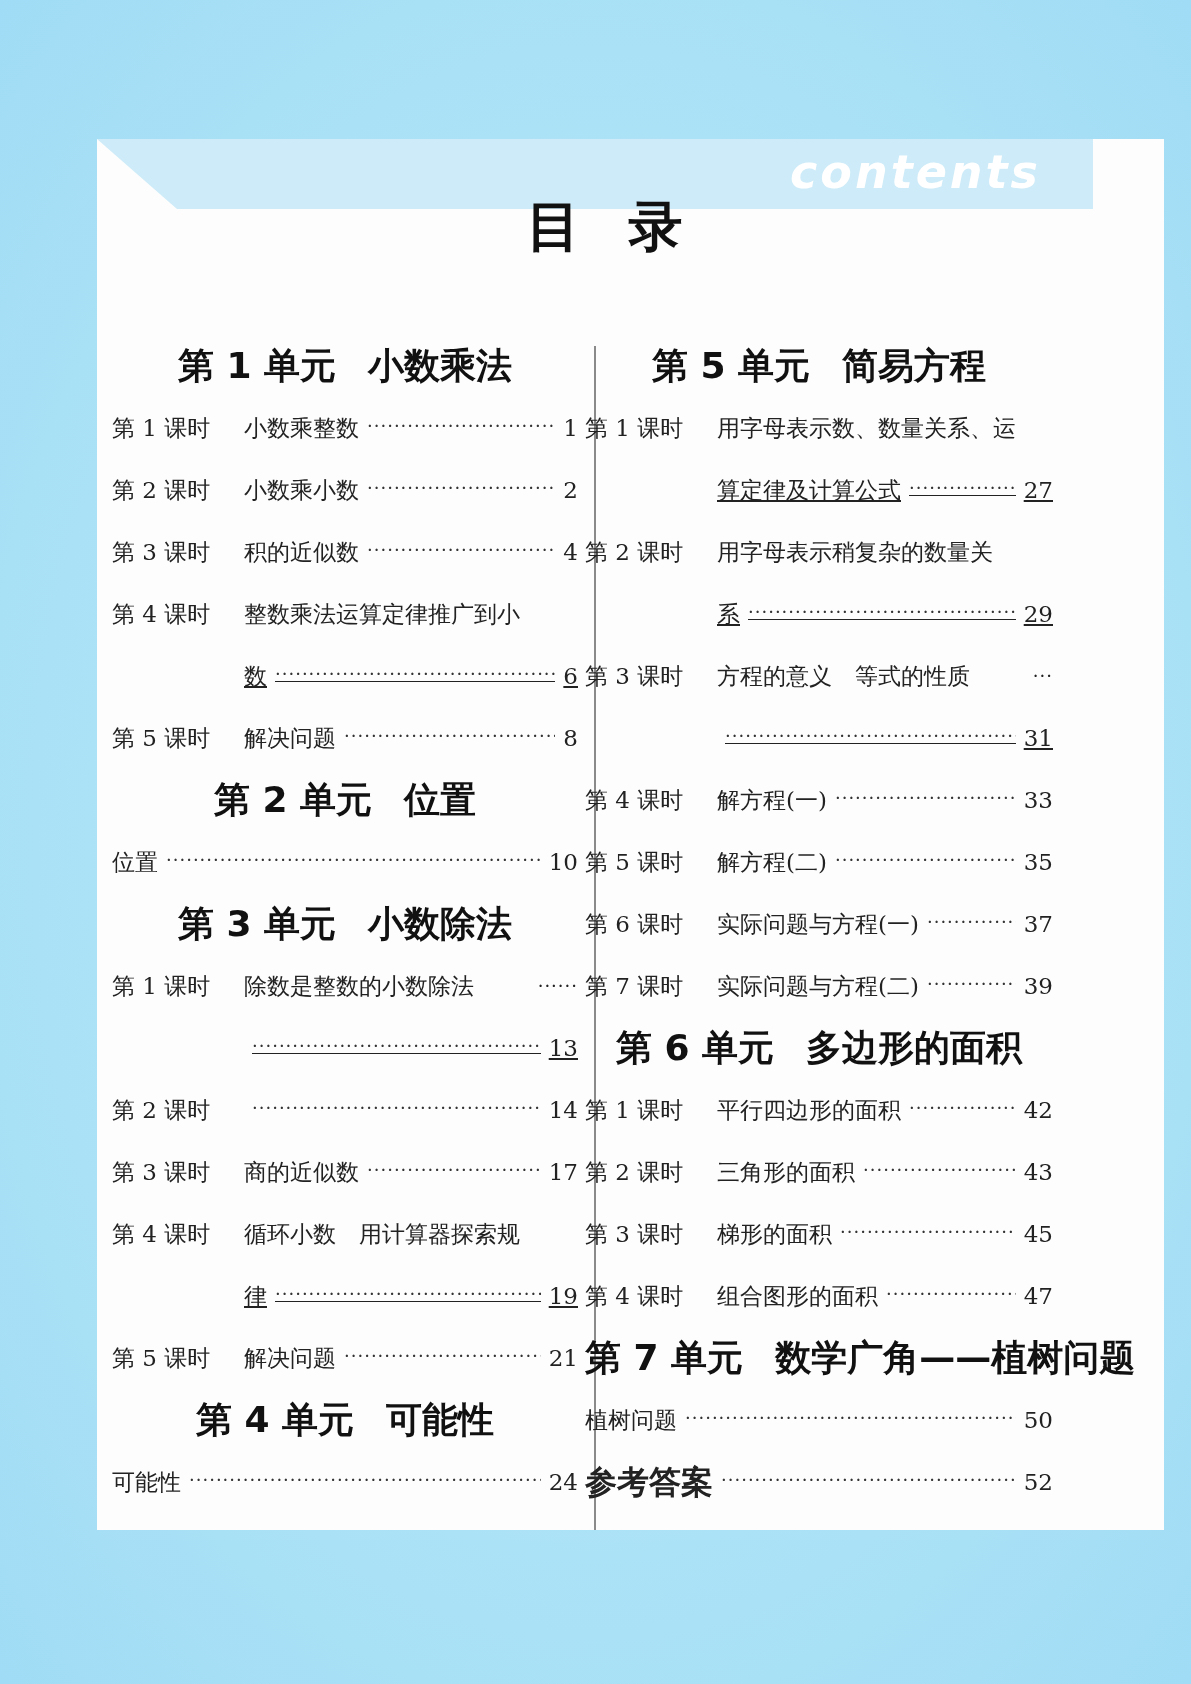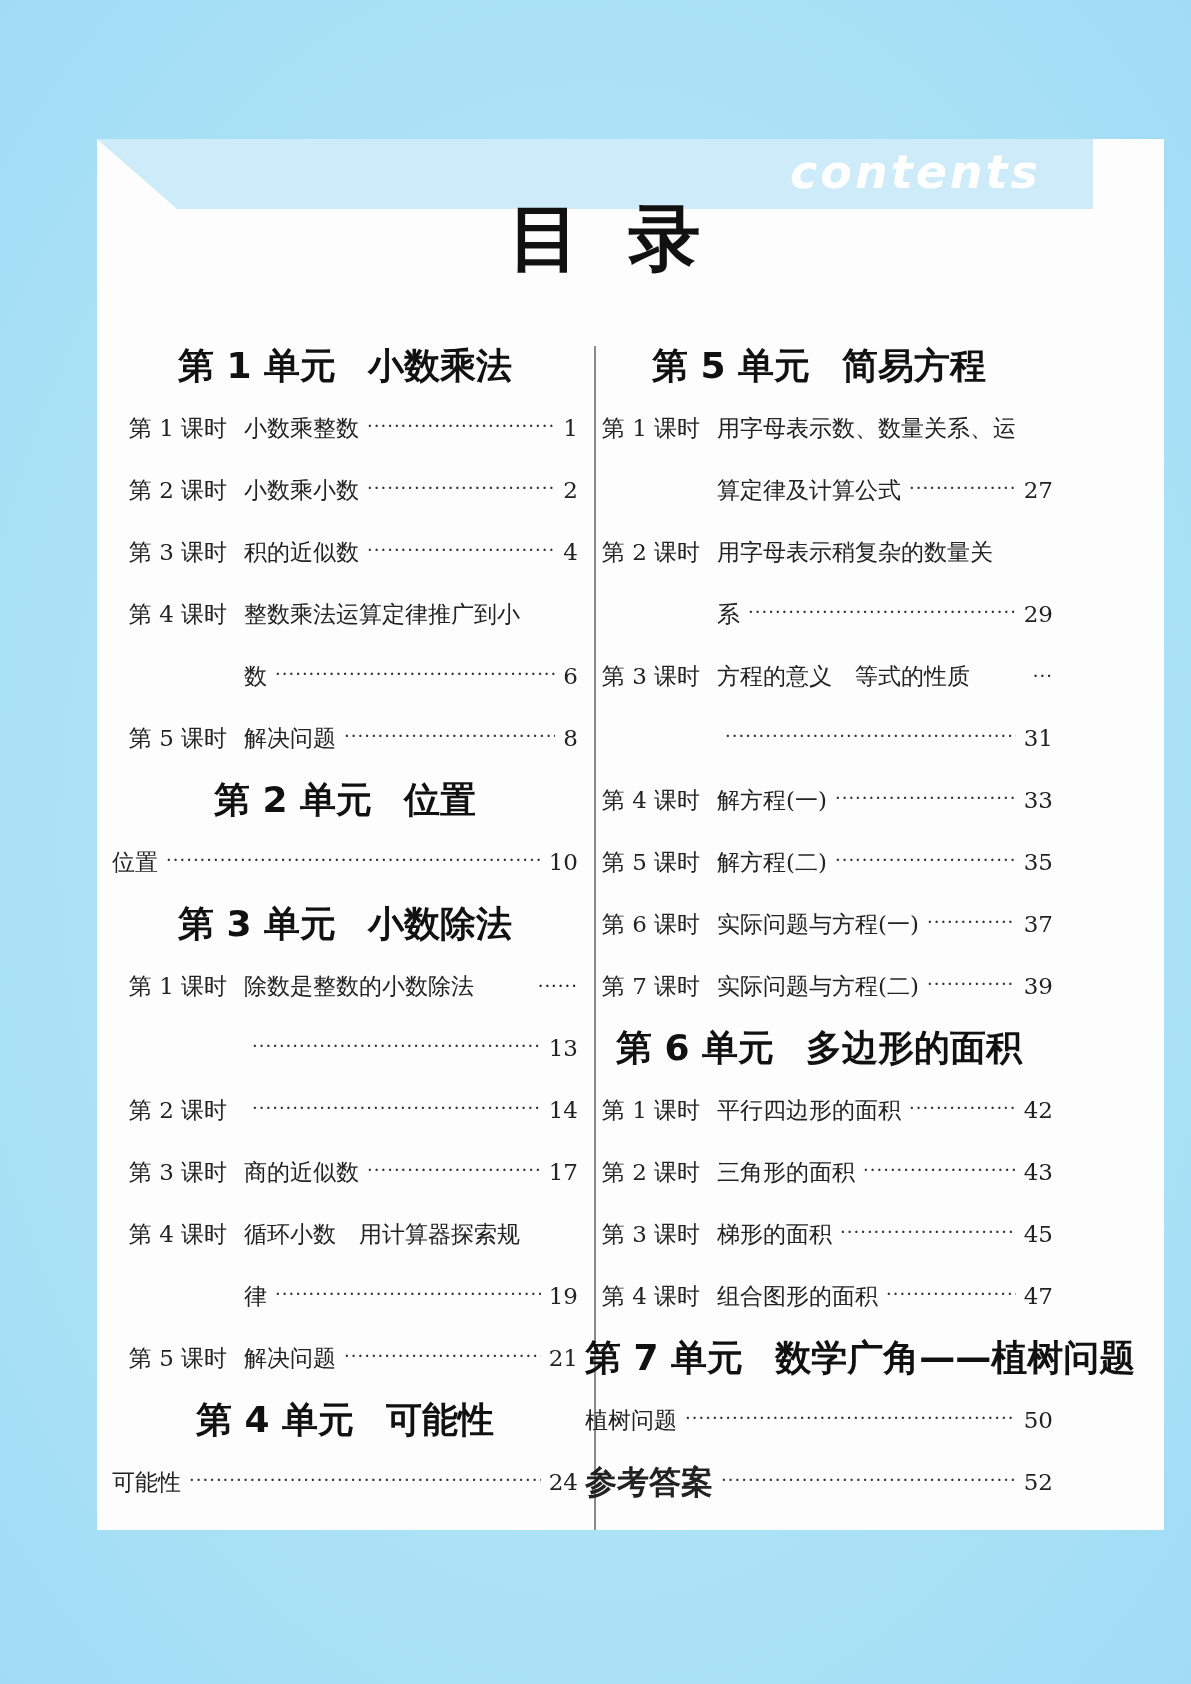--- a/index.html
+++ b/index.html
@@ -20,51 +20,51 @@
   }
   .contents-word {
     position: absolute; right: 52px; top: 6px;
     font-family: "DejaVu Sans", "Liberation Sans", sans-serif;
     font-weight: bold; font-style: italic;
     font-size: 46px; letter-spacing: 3px; color: #ffffff;
   }
   .title {
     position: absolute; left: 0; right: 4px; top: 52px; text-align: center;
     font-family: "DejaVu Sans", "Liberation Sans", sans-serif;
-    font-weight: bold; font-size: 72px; letter-spacing: 48px; color: #111;
+    font-weight: bold; font-size: 54px; letter-spacing: 48px; color: #111;
   }
   .divider {
     position: absolute; left: 497px; top: 207px; width: 2px; height: 1184px;
     background: #8a8a8a;
   }
   .col { position: absolute; top: 196px; }
   .col.left { left: 15px; width: 466px; }
   .col.right { left: 488px; width: 468px; }
   .unit {
     height: 62px; line-height: 62px; text-align: center;
     font-family: "DejaVu Sans", "Liberation Sans", sans-serif;
     font-weight: bold; font-size: 36px; color: #111;
     white-space: nowrap;
   }
   .unit .gap { display: inline-block; width: 32px; }
   .row {
     height: 62px; line-height: 62px; display: flex; align-items: center;
     font-size: 23px; color: #222; white-space: nowrap;
   }
-  .row .label { width: 132px; flex: none; text-align: center; }
+  .row .label { width: 132px; flex: none; }
   .row .text { flex: none; }
   .row .dots {
     flex: 1; overflow: hidden; margin: 0 8px; letter-spacing: 1px;
     color: #333; font-size: 18px; position: relative; top: -2px;
   }
   .row .dots::before {
     content: "······································································································";
   }
   .row .page { flex: none; text-align: right; min-width: 14px; }
-  .row.cont { padding-left: 132px; }
+  .row.cont { padding-left: 132px; text-decoration: underline; }
   .row.bold-text .text { font-family: "DejaVu Sans", "Liberation Sans", sans-serif; font-weight: bold; font-size: 32px; }
   .row .trail { flex: 1; text-align: right; letter-spacing: 1px; font-size: 18px; }
 </style>
 </head>
 <body>
 
 <div class="card">
   <div class="banner">
     <span class="contents-word">contents</span>
   </div>

